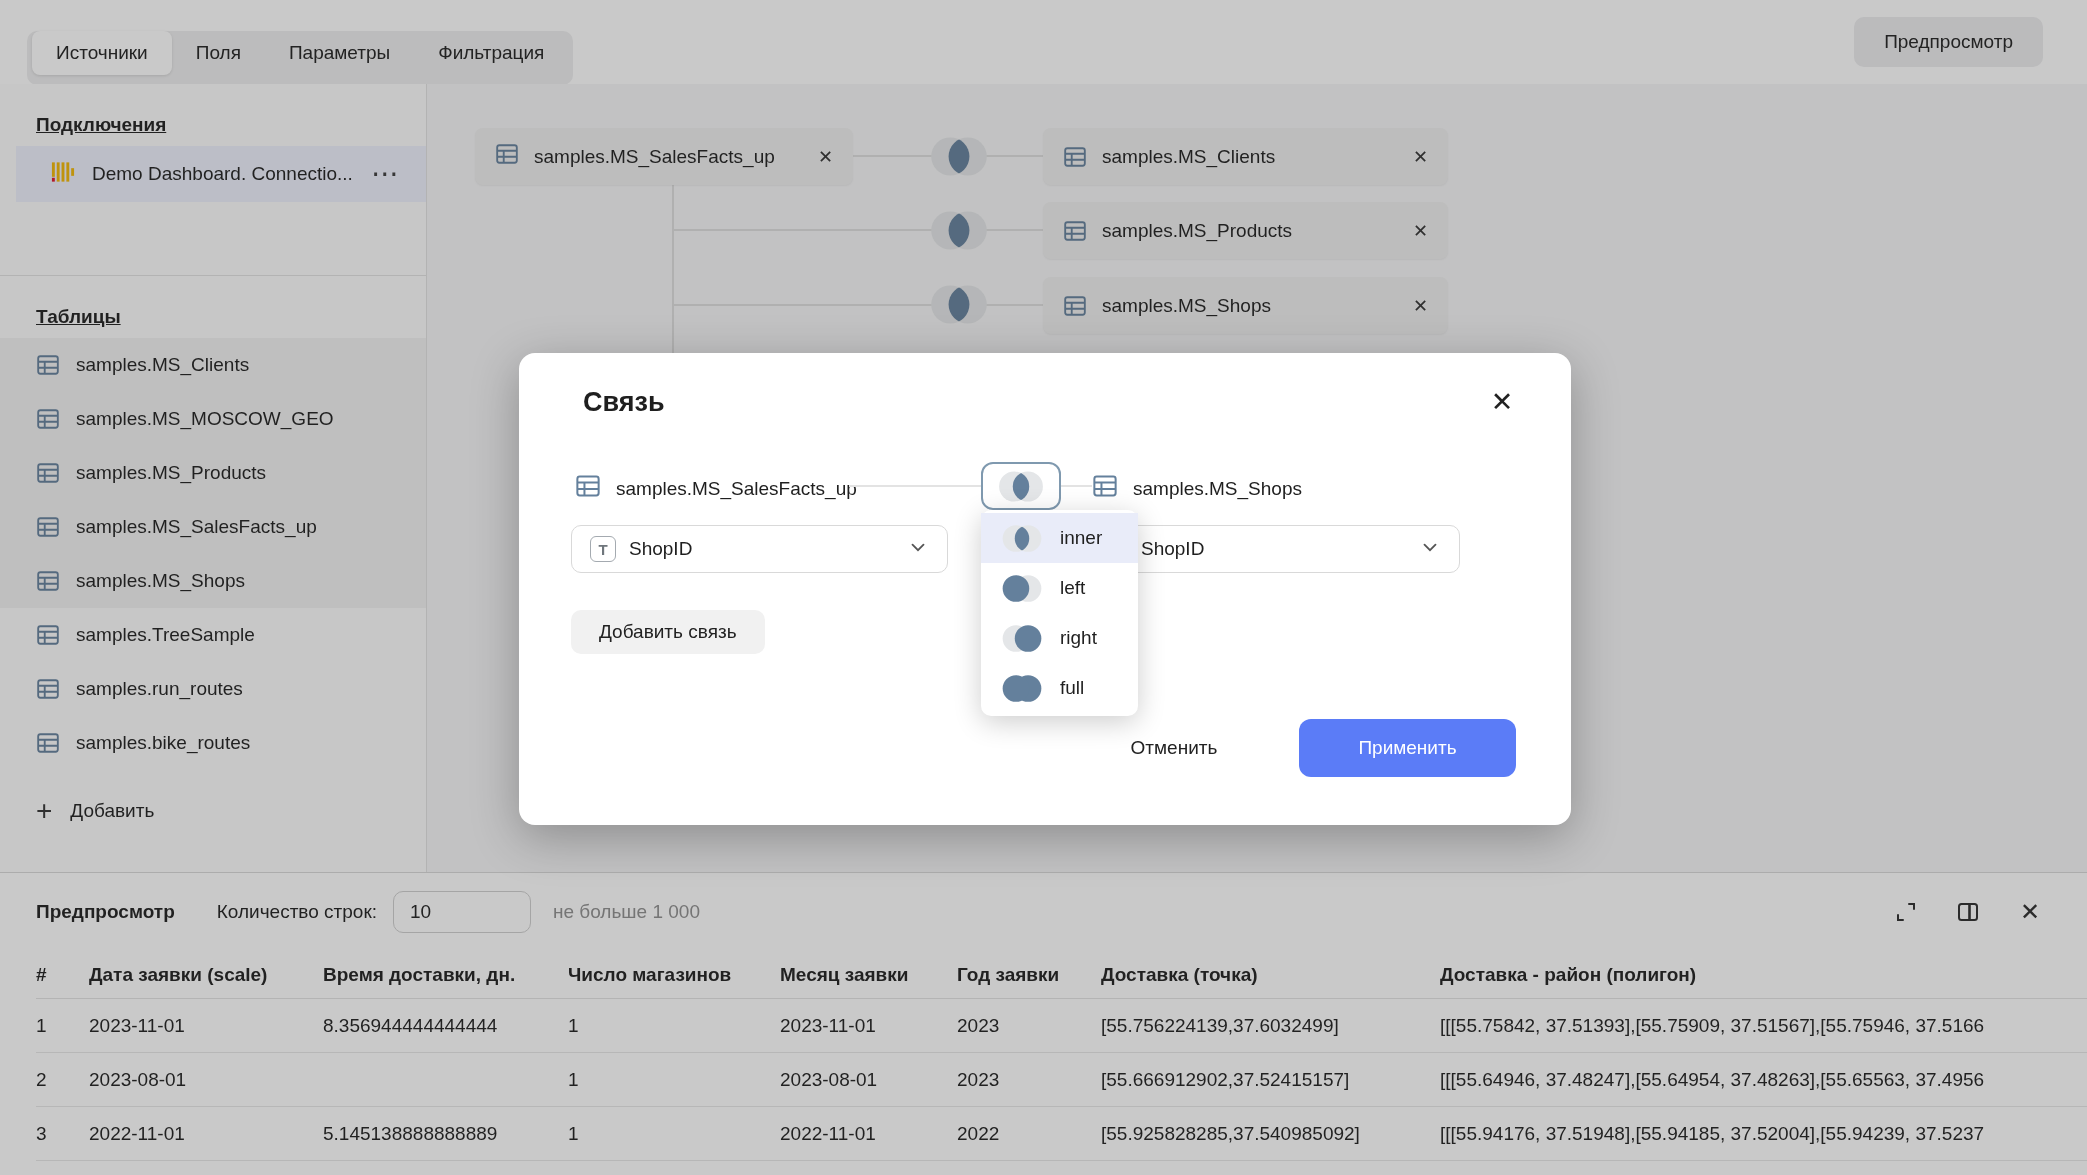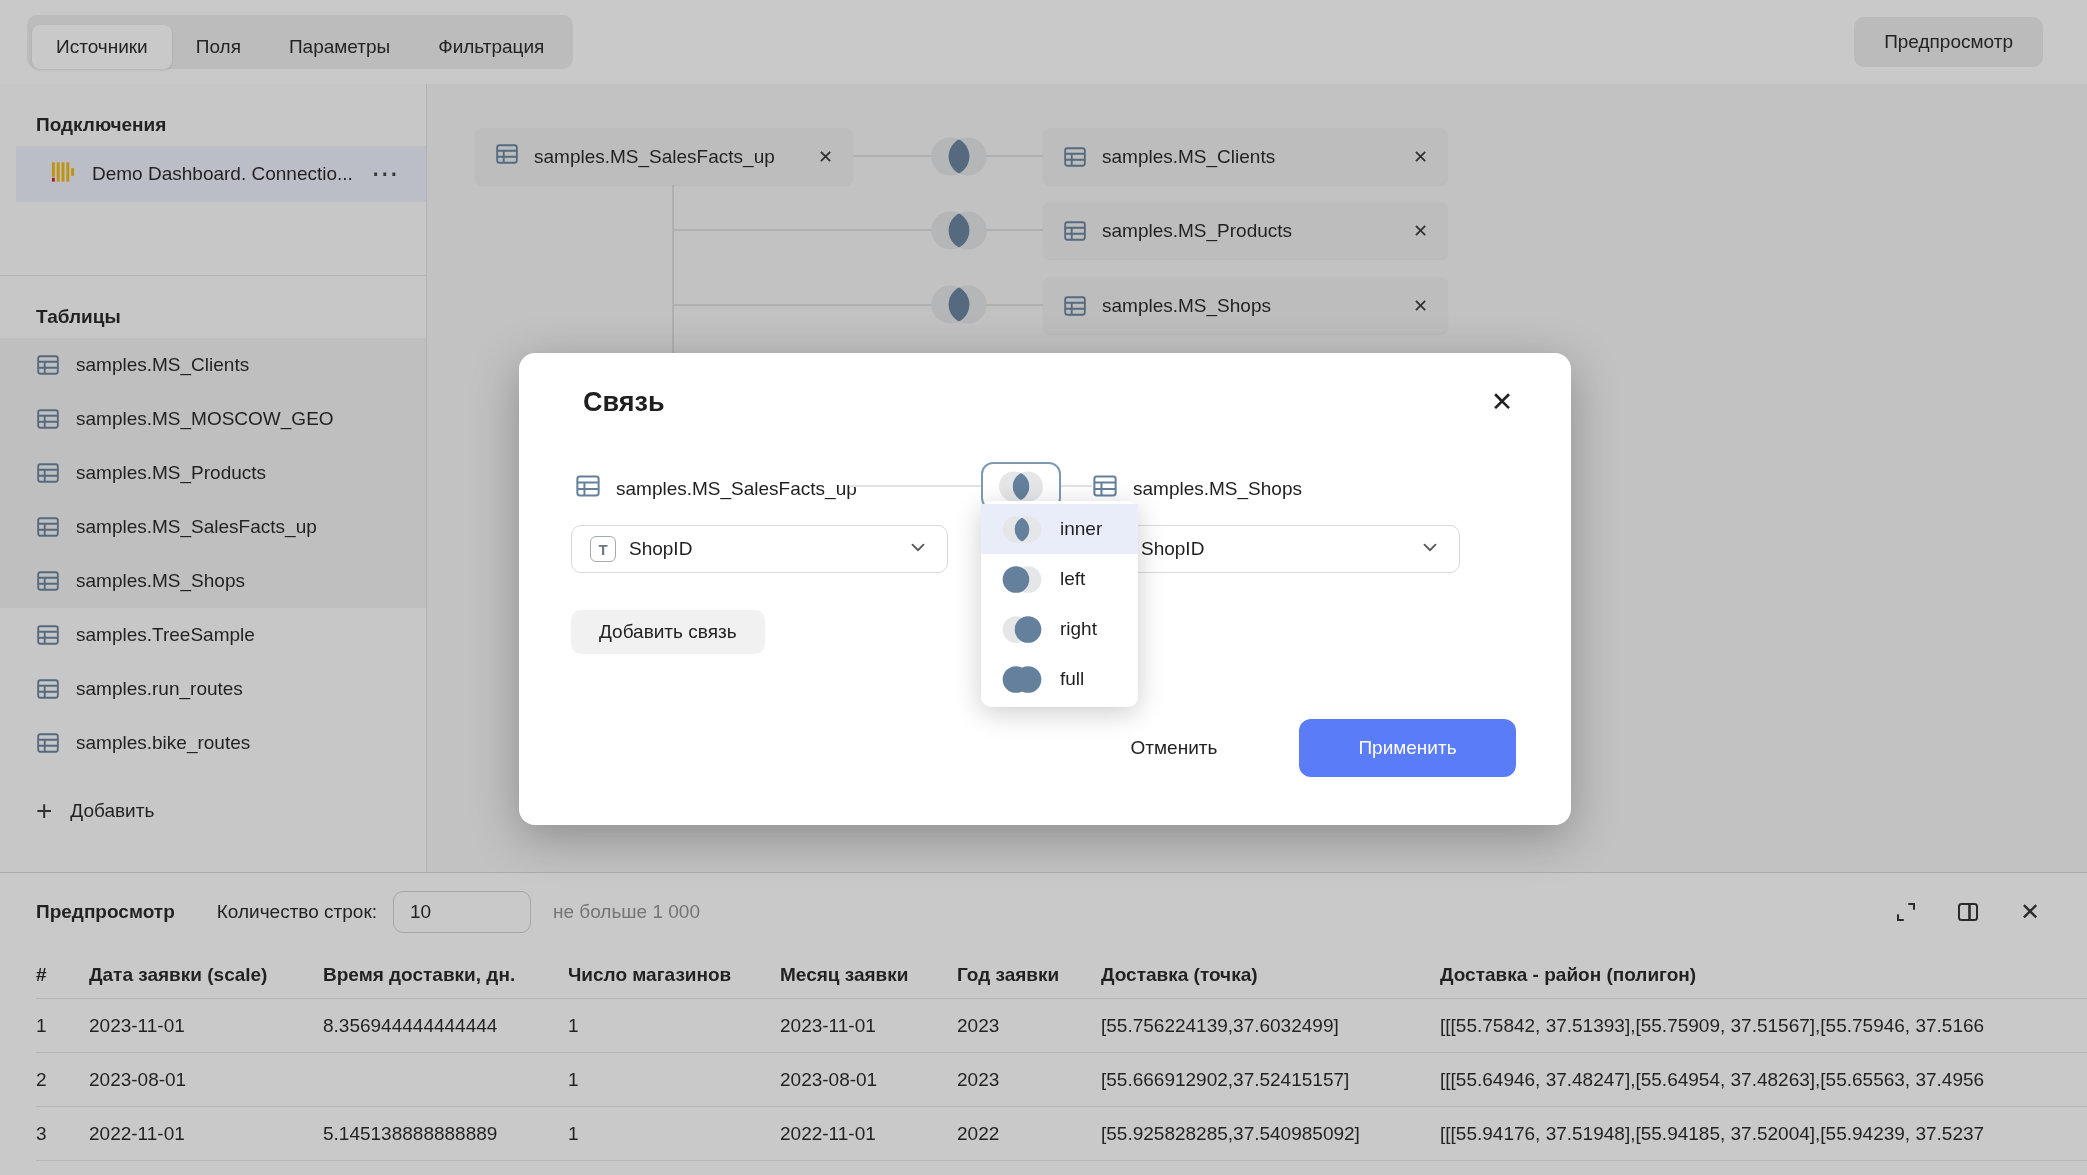--- a/index.html
+++ b/index.html
@@ -4,29 +4,29 @@
 <style>
   html,body{margin:0;padding:0;}
   body{
     width:2087px;height:1175px;position:relative;overflow:hidden;
     font-family:"Liberation Sans","DejaVu Sans",sans-serif;
     background:#ffffff;color:#1f1f1f;font-size:19px;
     -webkit-font-smoothing:antialiased;
   }
   
   .topbar{position:absolute;left:0;top:0;right:0;height:84px;background:#fff;}
-  .segmented{position:absolute;left:27px;top:15px;height:54px;background:#eeeeef;border-radius:10px;
-    display:flex;align-items:flex-end;padding:0 5px;}
+  .segmented{position:absolute;left:27px;top:31px;height:54px;background:#eeeeef;border-radius:10px;
+    display:flex;align-items:flex-start;padding:0 5px;}
   .tab{padding:0 24px;height:44px;line-height:44px;border-radius:8px;color:#222;cursor:default;white-space:nowrap;}
   .tab.active{background:#ffffff;box-shadow:0 1px 3px rgba(0,0,0,.12);}
   .preview-toggle{position:absolute;right:44px;top:17px;height:50px;line-height:50px;padding:0 30px;
     background:#ececee;border-radius:10px;color:#222;white-space:nowrap;}
   
   .sidebar{position:absolute;left:0;top:84px;width:426px;bottom:303px;background:#fcfcfc;border-right:1px solid #e2e2e2;}
-  .side-title{margin:30px 0 10px 36px;font-weight:700;}
+  .side-title{margin:30px 0 10px 36px;font-weight:700;text-decoration:underline;}
   .conn-item{height:56px;display:flex;align-items:center;gap:16px;padding:0 26px 0 34px;background:#eef1fc;margin-left:16px;}
   .conn-item .name{flex:1;white-space:nowrap;overflow:hidden;}
   .dots{font-size:28px;color:#3c3c3c;line-height:20px;letter-spacing:1px;}
   .side-sep{height:0;border-top:1px solid #e2e2e2;margin-top:73px;}
   .table-item{height:54px;display:flex;align-items:center;gap:16px;padding-left:36px;white-space:nowrap;}
   .table-item.used{background:#f2f2f2;}
   .add-item{height:54px;margin-top:14px;display:flex;align-items:center;gap:18px;padding-left:36px;}
   .plus{font-size:28px;color:#333;line-height:24px;}
   
   .canvas{position:absolute;left:427px;top:84px;right:0;bottom:303px;background:#f6f6f7;}
@@ -63,21 +63,21 @@
   .lnk-line2{position:absolute;left:542px;top:132px;width:31px;height:2px;background:#e3e3e3;}
   .join-btn{position:absolute;left:462px;top:109px;width:80px;height:48px;box-sizing:border-box;
     border:2px solid #7f99af;border-radius:12px;background:#fff;display:flex;align-items:center;justify-content:center;}
   .select{position:absolute;top:172px;height:48px;box-sizing:border-box;border:1px solid #d9d9d9;border-radius:10px;
     display:flex;align-items:center;gap:13px;padding:0 18px;background:#fff;}
   .select.l{left:52px;width:377px;}
   .select.r{left:599px;width:342px;padding-left:22px;}
   .select .chev{margin-left:auto;}
   .t-ic{width:26px;height:26px;box-sizing:border-box;border:1.5px solid #a4aab0;border-radius:6px;color:#6f767c;
     font-size:15px;font-weight:700;display:flex;align-items:center;justify-content:center;}
-  .menu{position:absolute;left:462px;top:148px;width:157px;background:#fff;border-radius:10px;
+  .menu{position:absolute;left:462px;top:157px;width:157px;background:#fff;border-radius:10px;
     box-shadow:0 6px 28px rgba(0,0,0,.2);padding:3px 0;z-index:5;}
   .menu .opt{height:50px;display:flex;align-items:center;gap:15px;padding:0 18px;}
   .menu .opt.sel{background:#e9ecf9;}
   .add-link{position:absolute;left:52px;top:257px;height:44px;padding:0 28px;background:#f1f1f1;border:none;
     border-radius:10px;font-size:19px;font-family:inherit;color:#222;display:flex;align-items:center;}
   .cancel{position:absolute;left:600px;top:366px;width:110px;height:58px;display:flex;align-items:center;
     justify-content:center;font-size:19px;color:#222;}
   .apply{position:absolute;left:780px;top:366px;width:217px;height:58px;background:#5b7cf7;color:#fff;border:none;
     border-radius:12px;font-size:19px;font-family:inherit;display:flex;align-items:center;justify-content:center;}
   .nw{white-space:nowrap;}

